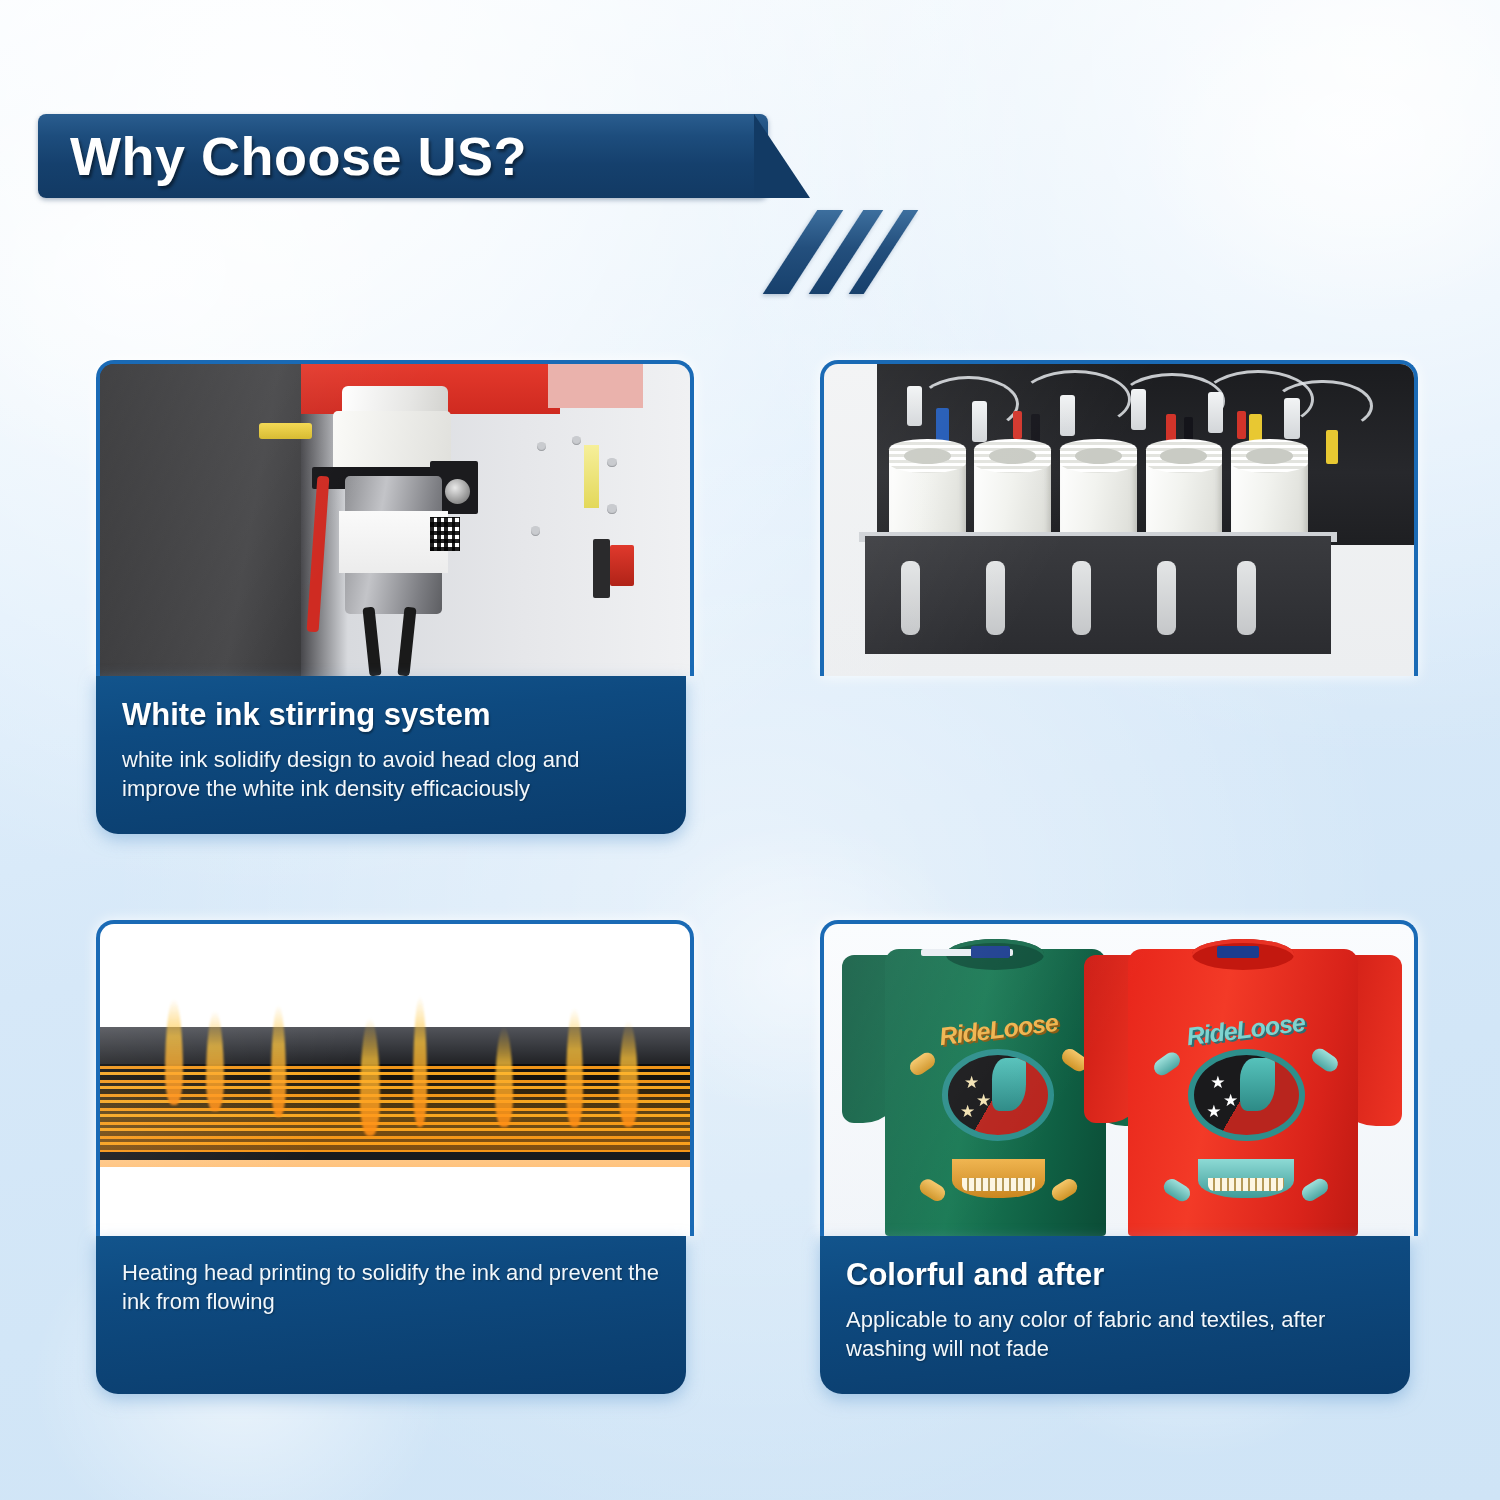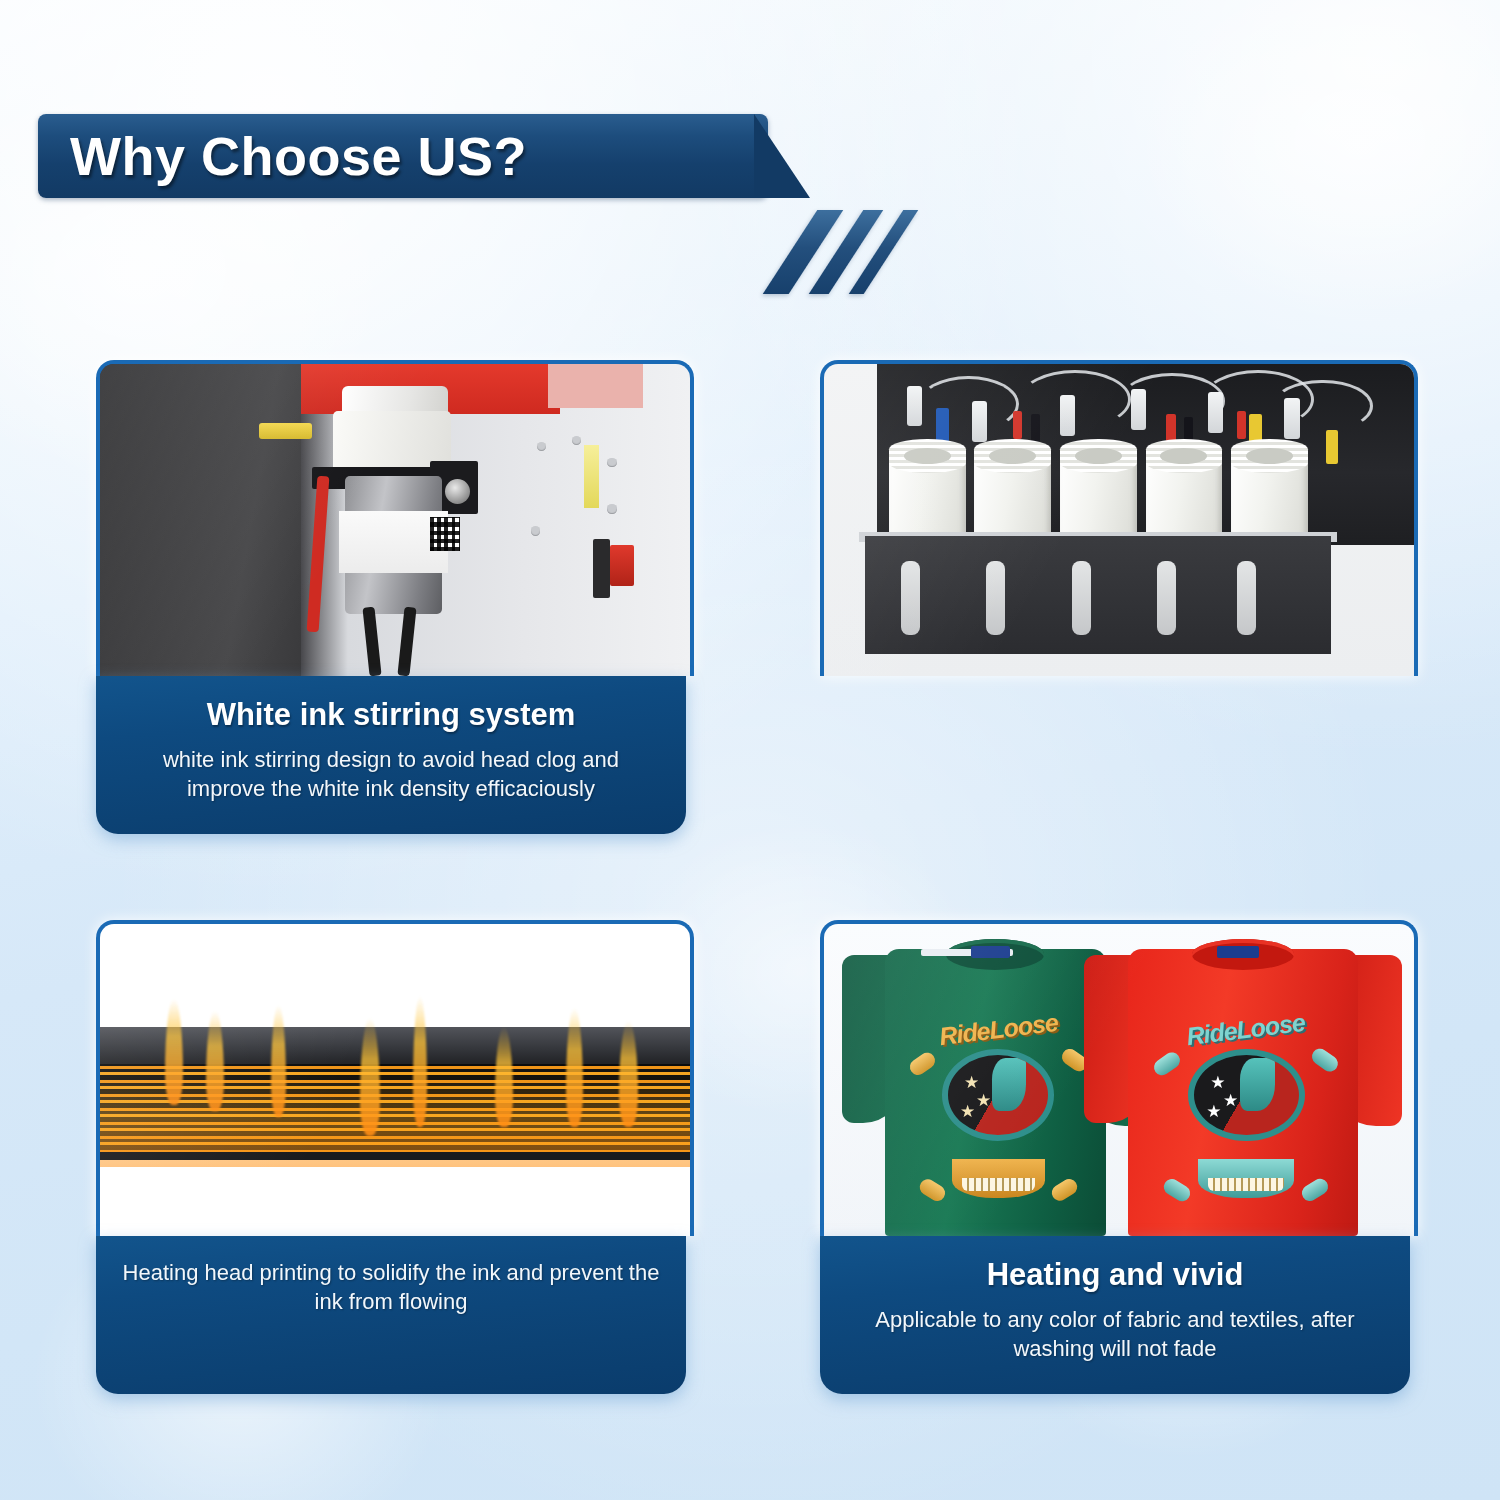--- a/index.html
+++ b/index.html
@@ -57,21 +57,21 @@
   #model-text{
     position:absolute;left:868px;top:108px;width:620px;height:96px;
     display:flex;align-items:center;justify-content:flex-end;
     font-size:46px;font-weight:bold;letter-spacing:1px;white-space:nowrap;
     color:transparent;
     -webkit-text-stroke:2px #7ea9d0;
     text-shadow:1px 1px 0 rgba(255,255,255,.55);
   }
 
   
-  #grid{position:absolute;left:0;top:0;width:1500px;height:1088px;text-align:center;}
+  #grid{position:absolute;left:0;top:0;width:1500px;height:1088px;}
   .card{position:absolute;width:590px;}
   .c1{left:96px;top:360px;}
   .c2{left:820px;top:360px;}
   .c3{left:96px;top:920px;}
   .c4{left:820px;top:920px;}
 
   .photo{
     position:relative;width:100%;height:312px;
     border:4px solid #1a6ab5;
     border-bottom:none;
@@ -240,21 +240,21 @@
         <div class="redsw"></div>
         <div class="dot" style="left:74%;top:25%"></div>
         <div class="dot" style="left:80%;top:23%"></div>
         <div class="dot" style="left:86%;top:30%"></div>
         <div class="dot" style="left:73%;top:52%"></div>
         <div class="dot" style="left:86%;top:45%"></div>
         <div class="gloss"></div>
       </div>
       <div class="panel">
         <p class="panel-title">White ink stirring system</p>
-        <p class="panel-desc">white ink stirring design to avoid head clog and improve the white ink density efficaciously</p>
+        <p class="panel-desc">white ink solidify design to avoid head clog and improve the white ink density efficaciously</p>
       </div>
     </div>
 
     <div class="card c2">
       <div class="photo p2">
         <div class="darkbg"></div>
 
         <div class="tube" style="left:16%;top:4%;width:16%;height:16%"></div>
         <div class="tube" style="left:33%;top:2%;width:18%;height:17%"></div>
         <div class="tube" style="left:50%;top:3%;width:17%;height:16%"></div>
@@ -373,19 +373,19 @@
             </div>
             <div class="jaw"></div>
             <div class="teeth"></div>
             <div class="bone" style="left:2%;bottom:-6%;transform:rotate(32deg)"></div>
             <div class="bone" style="right:2%;bottom:-6%;transform:rotate(-32deg)"></div>
           </div>
         </div>
         <div class="gloss"></div>
       </div>
       <div class="panel">
-        <p class="panel-title">Heating and vivid</p>
+        <p class="panel-title">Colorful and after</p>
         <p class="panel-desc">Applicable to any color of fabric and textiles, after washing will not fade</p>
       </div>
     </div>
 
   </div>
 </div>
 
 </body></html>

